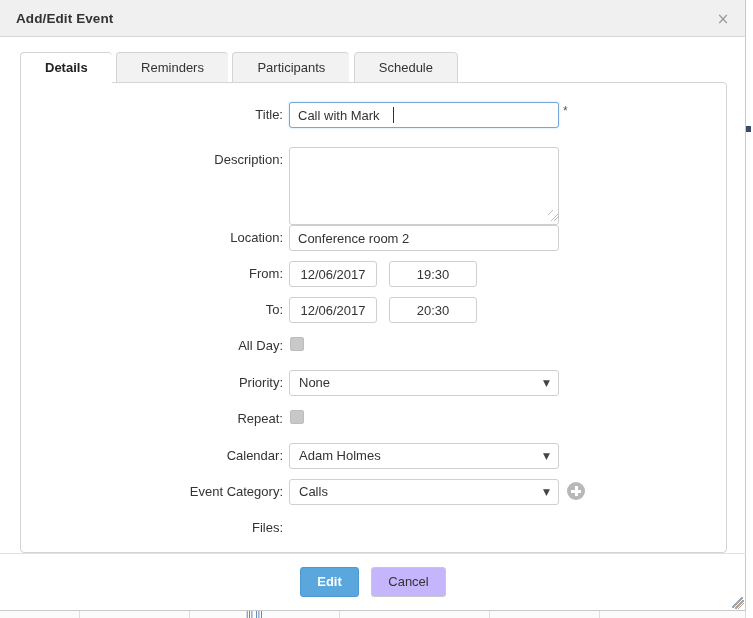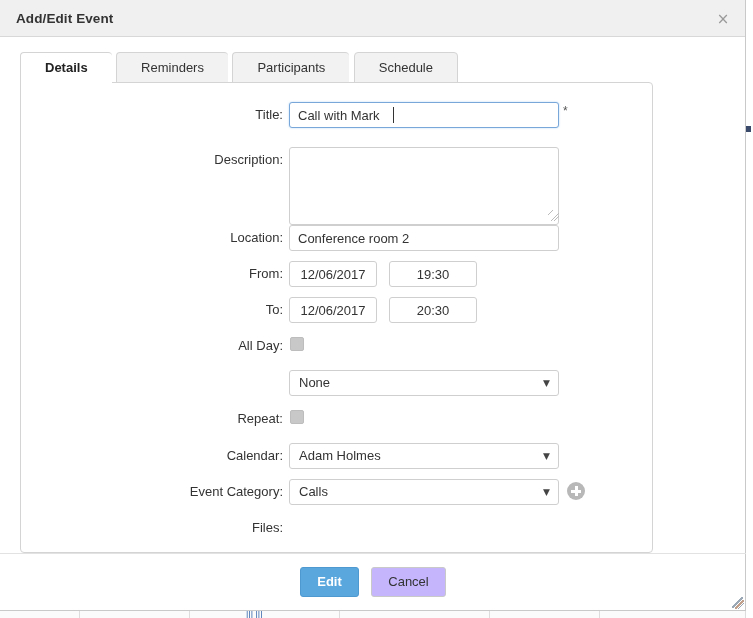--- a/index.html
+++ b/index.html
@@ -145,21 +145,21 @@
     bottom: -1px;
     height: 1px;
     background: #ffffff;
   }
 
   
   #panel {
     position: absolute;
     left: 20px;
     top: 82px;
-    width: 633px;
+    width: 707px;
     height: 471px;
     background: #ffffff;
     border: 1px solid #d4d4d4;
     border-radius: 0 4px 4px 4px;
   }
 
   
   .row {
     position: absolute;
     left: 0;
@@ -466,20 +466,21 @@
       <input class="fld date-input" type="text" value="12/06/2017" style="">
       <input class="fld time-input" type="text" value="20:30" style="">
     </div>
 
     <div class="row" style="top:250px;">
       <div class="flabel">All Day:</div>
       <div class="cbox"></div>
     </div>
 
     <div class="row" style="top:287px;">
+      <div class="flabel">Priority:</div>
       <div class="sel">
         <span class="sel-text">None</span>
         <span class="sel-arrow">▼</span>
       </div>
     </div>
 
     <div class="row" style="top:323px;">
       <div class="flabel">Repeat:</div>
       <div class="cbox"></div>
     </div>

